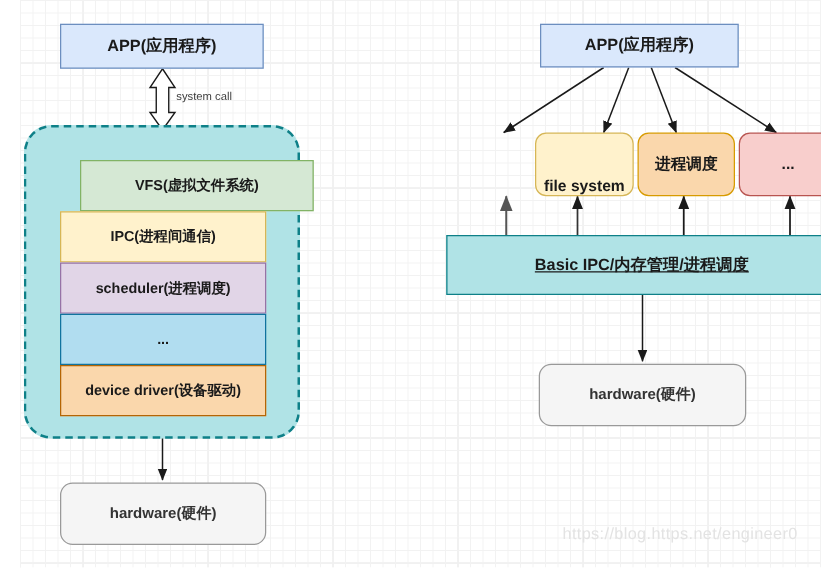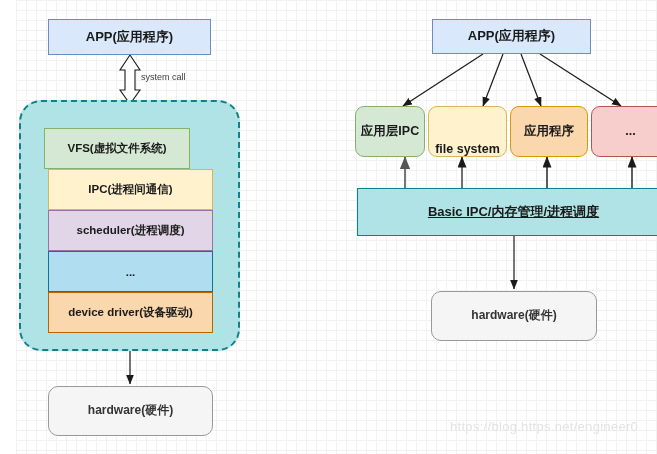--- a/index.html
+++ b/index.html
@@ -168,21 +168,21 @@
   </svg>
 
   <div class="node app-box" style="left:32px; top:19px; width:163px; height:36px;">
     <span>APP(应用程序)</span>
   </div>
 
   <div class="syscall-label" style="left:125px; top:72px;">system call</div>
 
   <div class="kernel-container" style="left:3px; top:100px; width:221px; height:251px;"></div>
 
-  <div class="stack-row row-green" style="left:28px; top:128px; width:146px; height:41px;">
+  <div class="stack-row row-green" style="left:48px; top:128px; width:187px; height:41px;">
     <span>VFS(虚拟文件系统)</span>
   </div>
   <div class="stack-row row-yellow" style="left:32px; top:169px; width:165px; height:41px;">
     <span>IPC(进程间通信)</span>
   </div>
   <div class="stack-row row-purple" style="left:32px; top:210px; width:165px; height:41px;">
     <span>scheduler(进程调度)</span>
   </div>
   <div class="stack-row row-blue" style="left:32px; top:251px; width:165px; height:41px;">
     <span>...</span>
@@ -192,28 +192,25 @@
   </div>
 
   <div class="node hw-box" style="left:32px; top:386px; width:165px; height:50px;">
     <span>hardware(硬件)</span>
   </div>
 
   <div class="node app-box" style="left:416px; top:19px; width:159px; height:35px;">
     <span>APP(应用程序)</span>
   </div>
 
-  <div class="node svc-box svc-green" style="left:339px; top:106px; width:70px; height:51px;">
-    <span>应用层IPC</span>
-  </div>
   <div class="node svc-box svc-yellow" style="left:412px; top:106px; width:79px; height:51px;align-items:flex-end;">
     <span>file system</span>
   </div>
   <div class="node svc-box svc-orange" style="left:494px; top:106px; width:78px; height:51px;">
-    <span>应用程序</span>
+    <span>进程调度</span>
   </div>
   <div class="node svc-box svc-red" style="left:575px; top:106px; width:79px; height:51px;">
     <span>...</span>
   </div>
 
   <div class="node basic-bar" style="left:341px; top:188px; width:313px; height:48px;">
     <span>Basic IPC/内存管理/进程调度</span>
   </div>
 
   <div class="node hw-box" style="left:415px; top:291px; width:166px; height:50px;">

